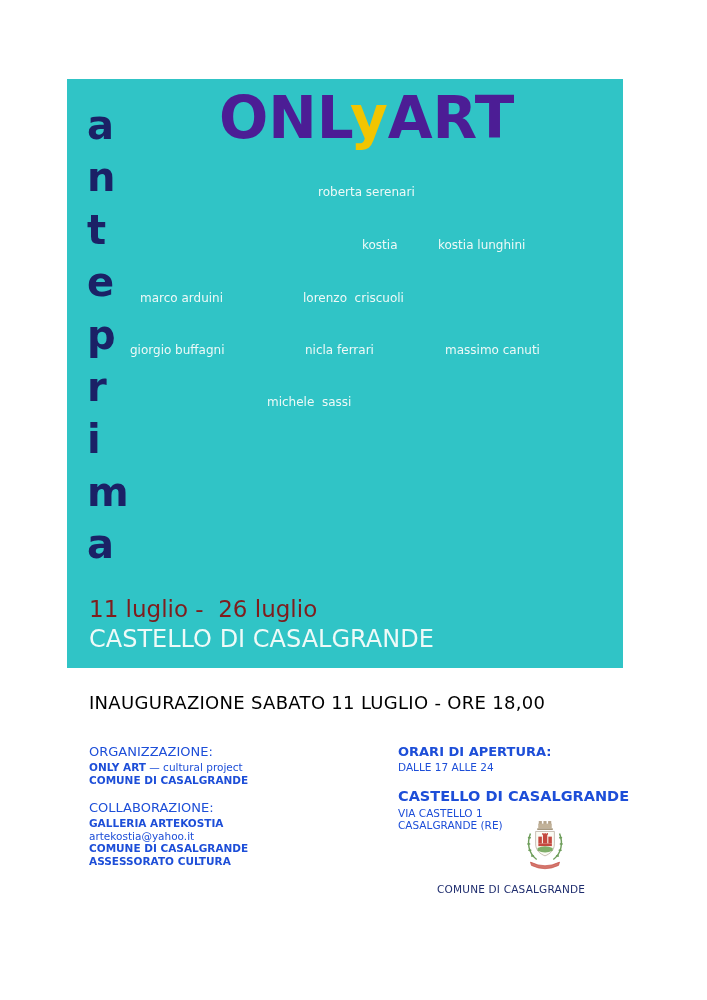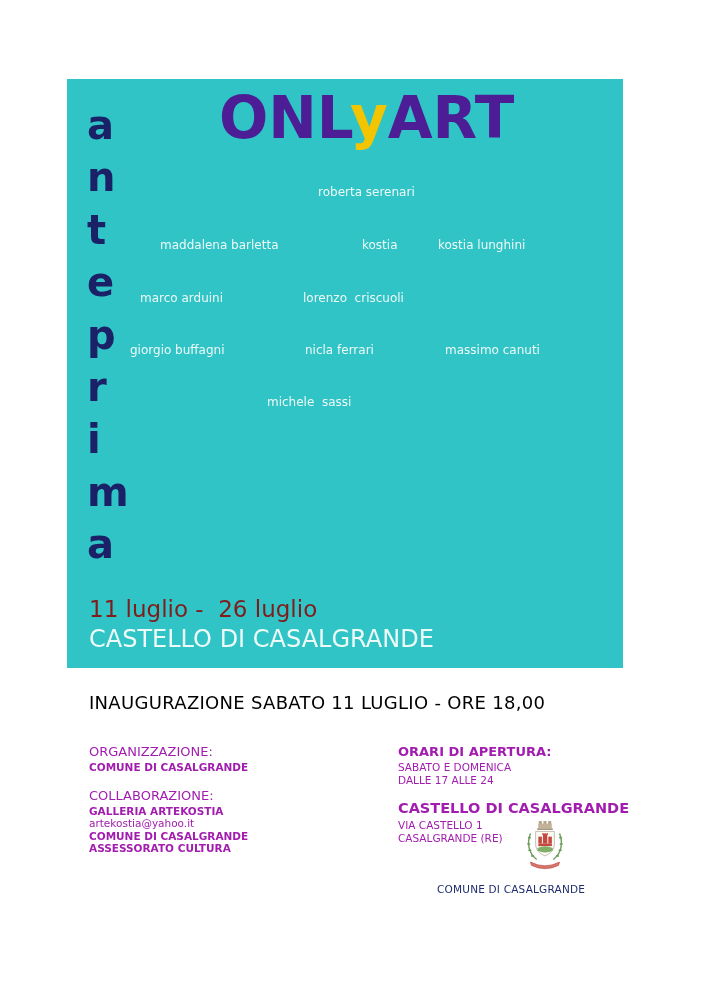--- a/index.html
+++ b/index.html
@@ -51,21 +51,21 @@
   .date-venue{
     display:block;color:#eefaf8;font-size:24px;line-height:30px;white-space:nowrap;
   }
 
   
   .inauguration{
     position:absolute;left:89px;top:692px;
     color:#000000;font-size:18px;letter-spacing:.3px;white-space:nowrap;
   }
 
-  .col{position:absolute;color:#a21caf;}
+  .col{position:absolute;color:#1d4ed8;}
   .col-left{left:89px;top:744px;width:290px;}
   .col-right{left:398px;top:744px;width:260px;}
   .h-line{font-size:13px;line-height:15px;margin-bottom:2px;}
   .s-line{font-size:10.5px;line-height:12.5px;white-space:pre;}
   .b{font-weight:700;}
   .block-gap{height:14px;}
   .venue-head{font-size:14.5px;line-height:17px;margin-bottom:2px;}
 
   .emblem{position:absolute;left:521px;top:820px;width:48px;height:52px;}
   .emblem-caption{
@@ -90,52 +90,51 @@
       <span>t</span>
       <span>e</span>
       <span>p</span>
       <span>r</span>
       <span>i</span>
       <span>m</span>
       <span>a</span>
     </div>
 
     <span class="artist a0">roberta serenari</span>
-    <span class="artist a1">maddalena barletta</span>
     <span class="artist a2">kostia</span>
     <span class="artist a3">kostia lunghini</span>
     <span class="artist a4">marco arduini</span>
     <span class="artist a5">lorenzo  criscuoli</span>
     <span class="artist a6">giorgio buffagni</span>
     <span class="artist a7">nicla ferrari</span>
     <span class="artist a8">massimo canuti</span>
     <span class="artist a9">michele  sassi</span>
 
     <div class="dates-block">
       <span class="date-range">11 luglio -  26 luglio</span>
       <span class="date-venue">CASTELLO DI CASALGRANDE</span>
     </div>
   </div>
 
   <div class="inauguration">INAUGURAZIONE SABATO 11 LUGLIO - ORE 18,00</div>
 
   <div class="col col-left">
     <div class="h-line">ORGANIZZAZIONE:</div>
+    <div class="s-line"><span class="b">ONLY ART</span><span> — cultural project</span></div>
     <div class="s-line b">COMUNE DI CASALGRANDE</div>
     <div class="block-gap"></div>
     <div class="h-line">COLLABORAZIONE:</div>
     <div class="s-line b">GALLERIA ARTEKOSTIA</div>
     <div class="s-line">artekostia@yahoo.it</div>
     <div class="s-line b">COMUNE DI CASALGRANDE</div>
     <div class="s-line b">ASSESSORATO CULTURA</div>
   </div>
 
   <div class="col col-right">
     <div class="h-line b">ORARI DI APERTURA:</div>
-    <div class="s-line">SABATO E DOMENICA</div>
     <div class="s-line">DALLE 17 ALLE 24</div>
     <div class="block-gap"></div>
     <div class="venue-head b">CASTELLO DI CASALGRANDE</div>
     <div class="s-line">VIA CASTELLO 1</div>
     <div class="s-line">CASALGRANDE (RE)</div>
   </div>
 
   <svg class="emblem" viewBox="0 0 46 50" xmlns="http://www.w3.org/2000/svg">
 
     <g>

